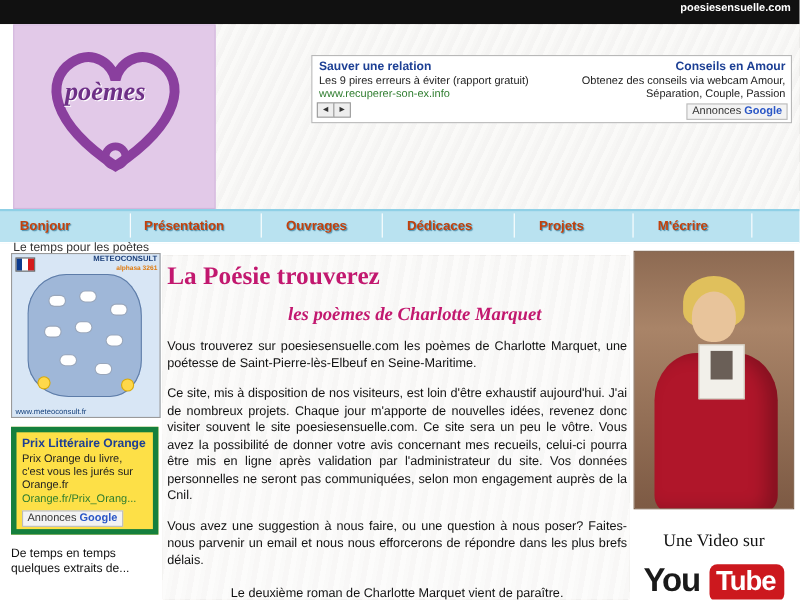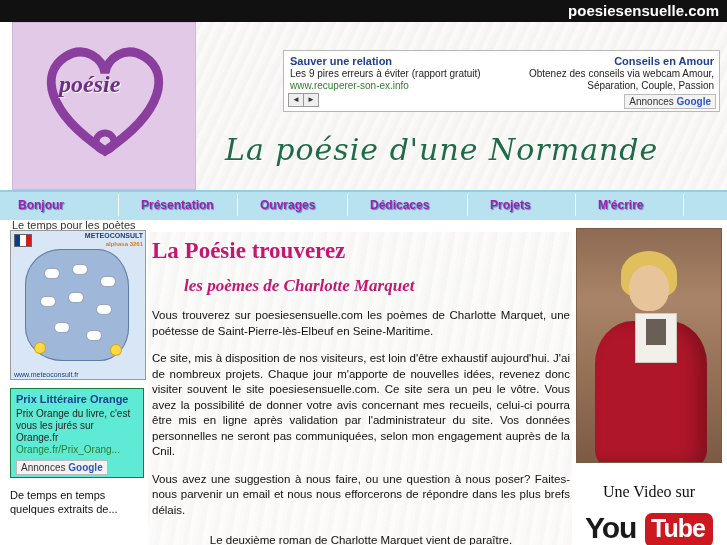--- a/index.html
+++ b/index.html
@@ -9,21 +9,21 @@
     background:#ffffff;
     position:relative;
   }
   
   #topbar{
     position:absolute;left:0;top:0;width:727px;height:22px;
     background:#111111;
   }
   #topbar .site{
     position:absolute;right:8px;top:2px;
-    color:#ffffff;font-size:15px;font-weight:bold;
+    color:#ffffff;font-size:10px;font-weight:bold;
     letter-spacing:0px;
   }
   
   #header{
     position:absolute;left:0;top:22px;width:727px;height:168px;
     background:#ffffff;
     overflow:hidden;
   }
   
   #headerphoto{
@@ -96,21 +96,21 @@
   
   #navwrap{
     position:absolute;left:0;top:190px;width:727px;height:28px;
     background:#b9e2f0;
     border-top:2px solid #8fd0e6;
     border-bottom:1px solid #ffffff;
   }
   #nav{position:relative;height:28px;}
   #nav .item{
     position:absolute;top:2px;height:24px;line-height:22px;
-    color:#a21caf;font-weight:bold;font-size:12px;
+    color:#c2410c;font-weight:bold;font-size:12px;
     text-shadow:1px 1px 1px #4a8fae;
     cursor:pointer;
     padding:0 10px;
   }
   #nav .sep{
     position:absolute;top:2px;width:1px;height:22px;background:#ffffff;
   }
   
   #subline{
     position:absolute;left:12px;top:219px;
@@ -152,21 +152,21 @@
     box-shadow:0 0 0 1px #9aa7bb;
   }
   #meteo .sun{
     position:absolute;width:10px;height:10px;background:#ffd84a;border-radius:50%;
     box-shadow:0 0 0 1px #d8a90c;
   }
   #meteo .credit{
     position:absolute;left:3px;bottom:1px;font-size:7px;color:#14407c;
   }
   #prixbox{
-    margin-top:8px;width:134px;border:1px solid #15803d;background:#5eead4;
+    margin-top:8px;width:134px;border:5px solid #15803d;background:#fde047;
     box-sizing:border-box;padding:4px 5px 2px 5px;
   }
   #prixbox .pt{
     color:#1c3f94;font-weight:bold;font-size:11px;line-height:13px;
   }
   #prixbox .pb{
     color:#222;font-size:10px;line-height:12px;margin-top:2px;
   }
   #prixbox .purl{color:#2f7d2f;font-size:10px;line-height:12px;}
   #prixbox .annonces{
@@ -181,21 +181,21 @@
   
   #center{
     position:absolute;left:152px;top:238px;width:418px;
   }
   #center h1{
     margin:0;font-family:"Liberation Serif", serif;
     font-size:23px;color:#c2186f;font-weight:bold;
   }
   #center h2{
     margin:12px 0 0 32px;font-family:"Liberation Serif", serif;
-    font-style:italic;font-size:17px;color:#c2186f;font-weight:bold;
+    font-style:italic;font-size:17px;color:#c2186f;font-weight:bold;text-align:center;
   }
   #center p.body{
     margin:12px 0 0 0;font-size:11.5px;color:#111;line-height:15.5px;
     text-align:justify;
   }
   #center .promo{
     margin-top:14px;text-align:center;font-size:11.5px;color:#111;line-height:16px;
   }
   
   #rightcol{
@@ -261,47 +261,46 @@
 </div>
 
 <div id="header">
   <div id="headerphoto"></div>
 
   <div id="logo">
     <svg class="heart" viewBox="0 0 140 120">
       <path d="M70 112 C 10 72, 6 34, 30 18 C 50 5, 68 20, 70 34 C 72 20, 90 5, 110 18 C 134 34, 130 72, 70 112 Z" fill="none" stroke="#8a3f9e" stroke-width="9"></path>
       <circle cx="70" cy="103" r="9" fill="none" stroke="#8a3f9e" stroke-width="7"></circle>
     </svg>
-    <div class="word1">poésie</div>
+    <div class="word1">poèmes</div>
   </div>
 
   <div id="adbox">
     <div class="col colA">
       <div class="adtitle">Sauver une relation</div>
       <div class="adtext">Les 9 pires erreurs à éviter (rapport gratuit)</div>
       <div class="adurl">www.recuperer-son-ex.info</div>
     </div>
     <div class="col colB">
       <div class="adtitle">Conseils en Amour</div>
       <div class="adtext">Obtenez des conseils via webcam Amour, Séparation, Couple, Passion</div>
     </div>
     <div class="annonces">
       <span>Annonces </span><b>Google</b>
     </div>
   </div>
   <div id="adctrl">◄</div>
   <div id="adctrl2">►</div>
 
-  <div id="hand">La poésie d'une Normande</div>
 </div>
 
 <div id="navwrap">
   <div id="nav">
     <div class="item" style="left:8px">Bonjour</div>
-    <div class="item" style="left:131px">Présentation</div>
+    <div class="item" style="left:121px">Présentation</div>
     <div class="item" style="left:250px">Ouvrages</div>
     <div class="item" style="left:360px">Dédicaces</div>
     <div class="item" style="left:480px">Projets</div>
     <div class="item" style="left:588px">M'écrire</div>
     <div class="sep" style="left:118px"></div>
     <div class="sep" style="left:237px"></div>
     <div class="sep" style="left:347px"></div>
     <div class="sep" style="left:467px"></div>
     <div class="sep" style="left:575px"></div>
     <div class="sep" style="left:683px"></div>

